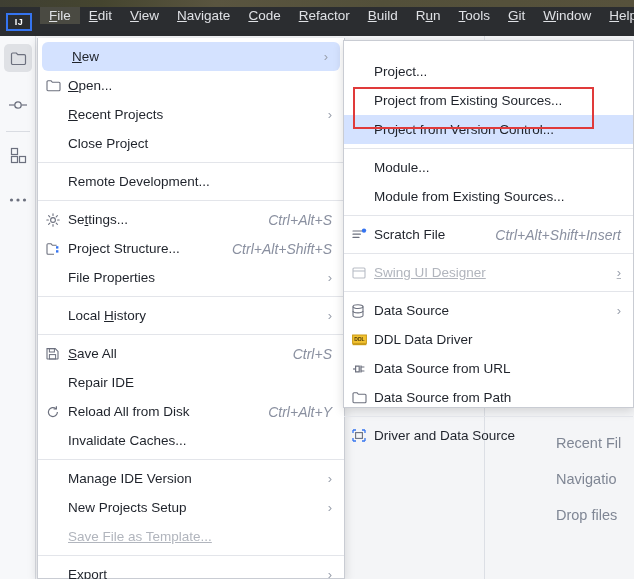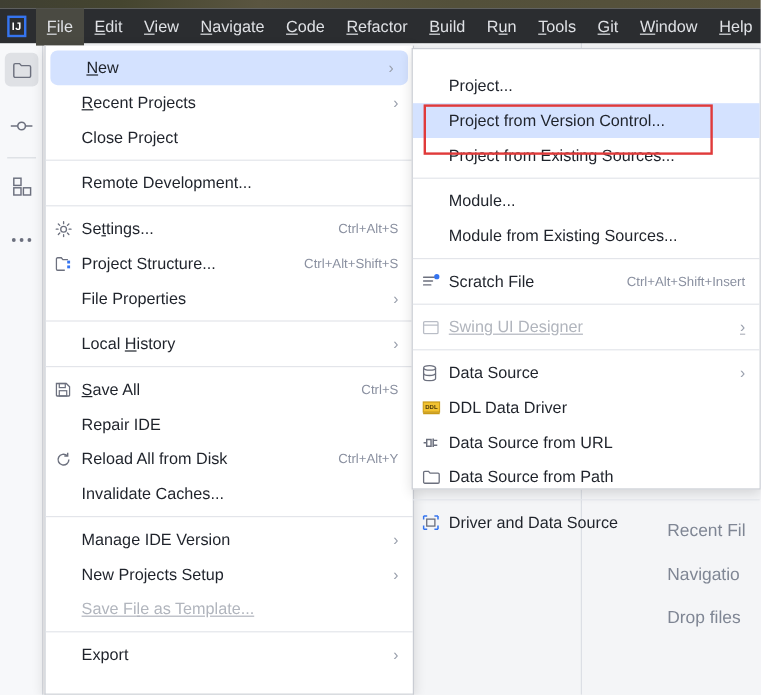--- a/index.html
+++ b/index.html
@@ -63,21 +63,21 @@
   
   .menubar {
     position: absolute;
     left: 0; top: 7px;
     width: 634px; height: 29px;
     background: #2b2d30;
     display: flex;
     align-items: center;
   }
   .ij-logo {
-    width: 16px; height: 18px;
+    width: 26px; height: 18px;
     margin-left: 6px;
     border: 2px solid #3574f0;
     background: #2b2d30;
     color: #ffffff;
     font-size: 9px;
     font-weight: bold;
     letter-spacing: 0.5px;
     display: flex;
     align-items: center;
     justify-content: center;
@@ -88,21 +88,21 @@
     align-items: stretch;
     height: 29px;
     margin-left: 8px;
   }
   .menu-item {
     display: flex;
     align-items: center;
     padding: 0 9px;
     color: #dfe1e5;
     font-size: 13.5px;
-    height: 31px;
+    height: 17px;
     white-space: nowrap;
     cursor: default;
   }
   .menu-item.active {
     background: #4a4a42;
   }
   .menu-item .mn { text-decoration: underline; }
 
   
   .toolrail {
@@ -169,22 +169,23 @@
     height: 16px;
     display: flex;
     align-items: center;
     justify-content: flex-start;
   }
   .m-label { flex: 0 0 auto; }
   .m-label .mn { text-decoration: underline; }
   .m-spacer { flex: 1 1 auto; }
   .m-accel {
     color: #8a90a0;
-    font-size: 11px;
+    font-size: 14px;
     padding-right: 2px;
+    font-style: italic;
   }
   .m-arrow {
     color: #9aa0ad;
     font-size: 13px;
     padding-left: 8px;
     padding-right: 2px;
   }
   .msep {
     height: 1px;
     background: #e3e5ea;
@@ -295,20 +296,29 @@
   </div>
 
   <div class="popup" id="file-menu">
       <div class="mrow highlight">
         <span class="m-icon"></span>
         <span class="m-label"><span class="mn">N</span>ew</span>
         <span class="m-spacer"></span>
         <span class="m-arrow">›</span>
       </div>
       <div class="mrow">
+        <span class="m-icon">
+          <svg width="15" height="13" viewBox="0 0 15 13">
+            <path d="M1 2.8a1 1 0 0 1 1-1h3.1l1.3 1.5h6.6a1 1 0 0 1 1 1v6.4a1 1 0 0 1-1 1H2a1 1 0 0 1-1-1z" fill="none" stroke="#6c707e" stroke-width="1.1"></path>
+          </svg>
+        </span>
+        <span class="m-label"><span class="mn">O</span>pen...</span>
+        <span class="m-spacer"></span>
+      </div>
+      <div class="mrow">
         <span class="m-icon"></span>
         <span class="m-label"><span class="mn">R</span>ecent Projects</span>
         <span class="m-spacer"></span>
         <span class="m-arrow">›</span>
       </div>
       <div class="mrow">
         <span class="m-icon"></span>
         <span class="m-label">Close Pro<span class="mn">j</span>ect</span>
         <span class="m-spacer"></span>
       </div>
@@ -416,28 +426,28 @@
         <span class="m-arrow">›</span>
       </div>
     </div>
 
   <div class="popup" id="new-submenu">
       <div class="mrow">
         <span class="m-icon"></span>
         <span class="m-label">Project...</span>
         <span class="m-spacer"></span>
       </div>
+      <div class="mrow">
+        <span class="m-icon"></span>
+        <span class="m-label">Project from Existing Sources...</span>
+        <span class="m-spacer"></span>
+      </div>
       <div class="mrow highlight-full">
         <span class="m-icon"></span>
         <span class="m-label">Project from Version Control...</span>
-        <span class="m-spacer"></span>
-      </div>
-      <div class="mrow">
-        <span class="m-icon"></span>
-        <span class="m-label">Project from Existing Sources...</span>
         <span class="m-spacer"></span>
       </div>
       <div class="msep"></div>
       <div class="mrow">
         <span class="m-icon"></span>
         <span class="m-label">Module...</span>
         <span class="m-spacer"></span>
       </div>
       <div class="mrow">
         <span class="m-icon"></span>

